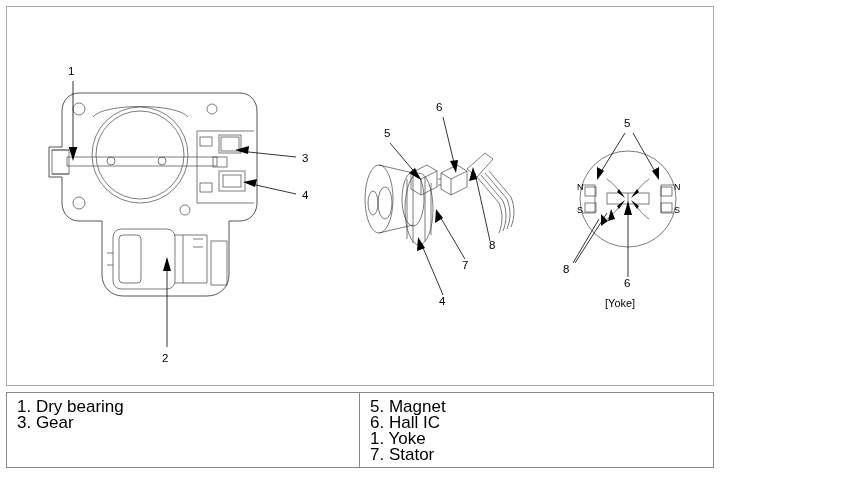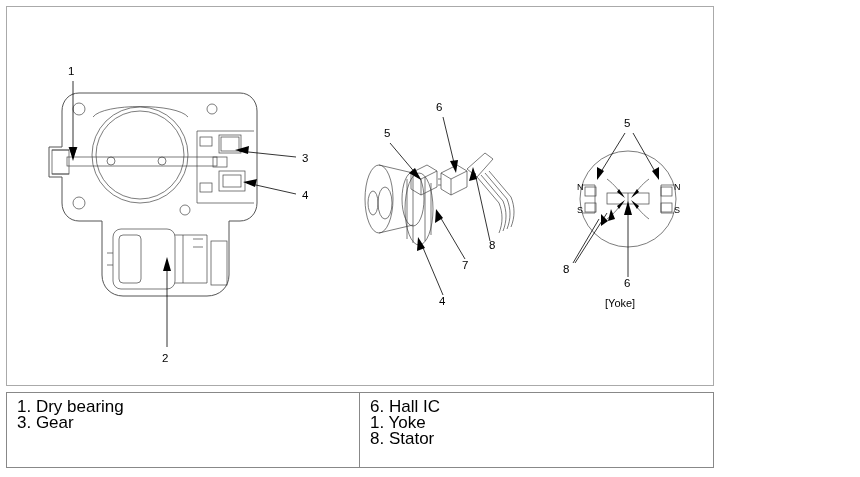--- a/index.html
+++ b/index.html
@@ -255,19 +255,20 @@
 
     </svg>
   </div>
 
   <div class="legend-table">
     <div class="legend-col left">
       <div class="legend-item">1. Dry bearing</div>
       <div class="legend-item">3. Gear</div>
     </div>
     <div class="legend-col right">
+      <div class="legend-item">5. Magnet</div>
       <div class="legend-item">6. Hall IC</div>
       <div class="legend-item">1. Yoke</div>
-      <div class="legend-item">8. Stator</div>
+      <div class="legend-item">7. Stator</div>
     </div>
   </div>
 
 </div>
 
 </body></html>

